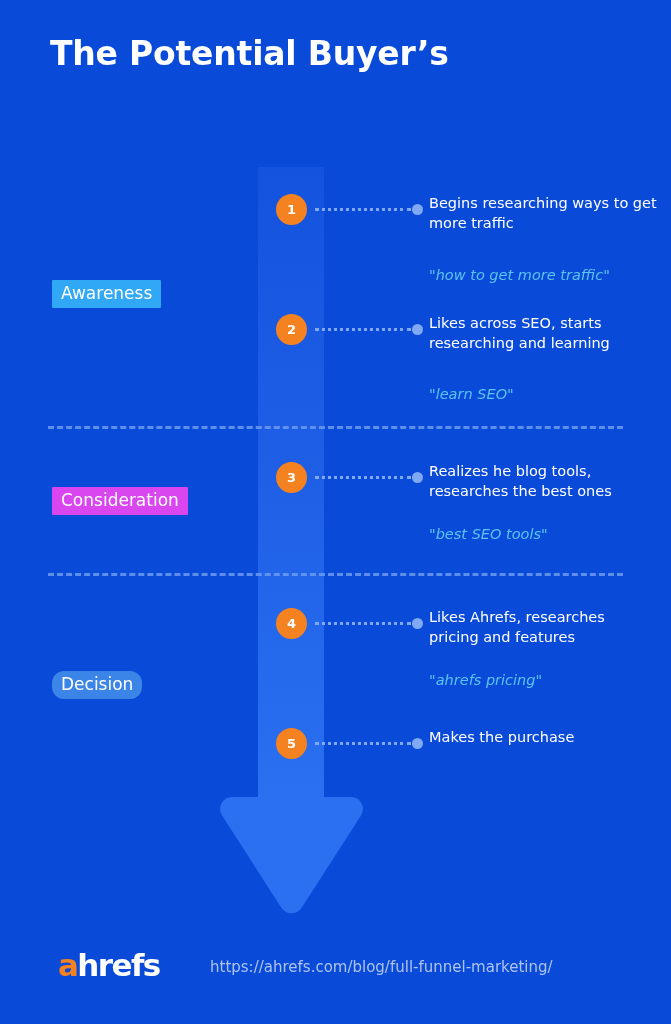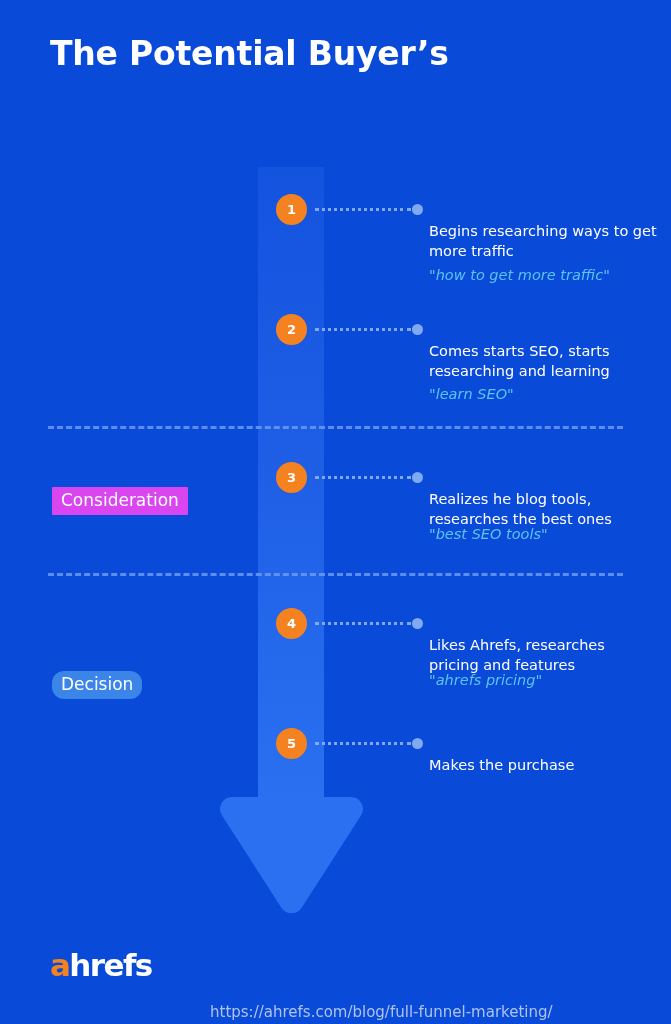--- a/index.html
+++ b/index.html
@@ -125,57 +125,55 @@
 
   .step-text {
     position: absolute;
     left: 429px;
     top: -15px;
     width: 230px;
     color: #ffffff;
     font-size: 14.5px;
     line-height: 1.37;
     font-weight: 400;
-    margin-top: 28px;
   }
 
   .step-query {
     position: absolute;
     left: 429px;
     width: 240px;
     color: #5CC4F2;
     font-size: 14.5px;
     font-style: italic;
     line-height: 1.3;
     font-weight: 400;
   }
 
   
   .footer-logo {
     position: absolute;
-    left: 50px;
+    left: 58px;
     top: 950px;
     font-size: 31px;
     font-weight: 700;
     letter-spacing: -1.6px;
     line-height: 1;
     color: #ffffff;
   }
   .footer-logo .logo-a { color: #F58220; }
   .footer-logo .logo-rest { color: #ffffff; }
 
   .footer-url {
     position: absolute;
     left: 210px;
     top: 960px;
     color: #AEC4EE;
     font-size: 15px;
     line-height: 1;
     font-weight: 400;
-    margin-top: 45px;
   }
 </style>
 </head>
 <body>
 
 <div id="infographic">
 
   <h1 class="title">
     <span class="title-line">The Potential Buyer’s</span>
   </h1>
@@ -184,36 +182,37 @@
 
   <div class="arrow-head">
     <svg viewBox="0 0 147 120" xmlns="http://www.w3.org/2000/svg" aria-hidden="true">
       <path d="M14 2 H133 a12 12 0 0 1 10 18.5 L83.5 113 a12 12 0 0 1 -20 0 L4 20.5 A12 12 0 0 1 14 2 Z" fill="#2A70F0"></path>
     </svg>
   </div>
 
   <div class="divider d1"></div>
   <div class="divider d2"></div>
 
+  <div class="stage-label stage-awareness">Awareness</div>
   <div class="stage-label stage-consideration">Consideration</div>
   <div class="stage-label stage-decision">Decision</div>
 
   <div class="step" style="top:209px;">
     <div class="step-badge">1</div>
     <div class="step-connector"></div>
     <div class="step-enddot"></div>
     <div class="step-text">Begins researching ways to get more traffic</div>
     <div class="step-query" style="top:57px;">"how to get more traffic"</div>
   </div>
 
   <div class="step" style="top:329px;">
     <div class="step-badge">2</div>
     <div class="step-connector"></div>
     <div class="step-enddot"></div>
-    <div class="step-text">Comes starts SEO, starts researching and learning</div>
+    <div class="step-text">Likes across SEO, starts researching and learning</div>
     <div class="step-query" style="top:56px;">"learn SEO"</div>
   </div>
 
   <div class="step" style="top:477px;">
     <div class="step-badge">3</div>
     <div class="step-connector"></div>
     <div class="step-enddot"></div>
     <div class="step-text">Realizes he blog tools, researches the best ones</div>
     <div class="step-query" style="top:48px;">"best SEO tools"</div>
   </div>

